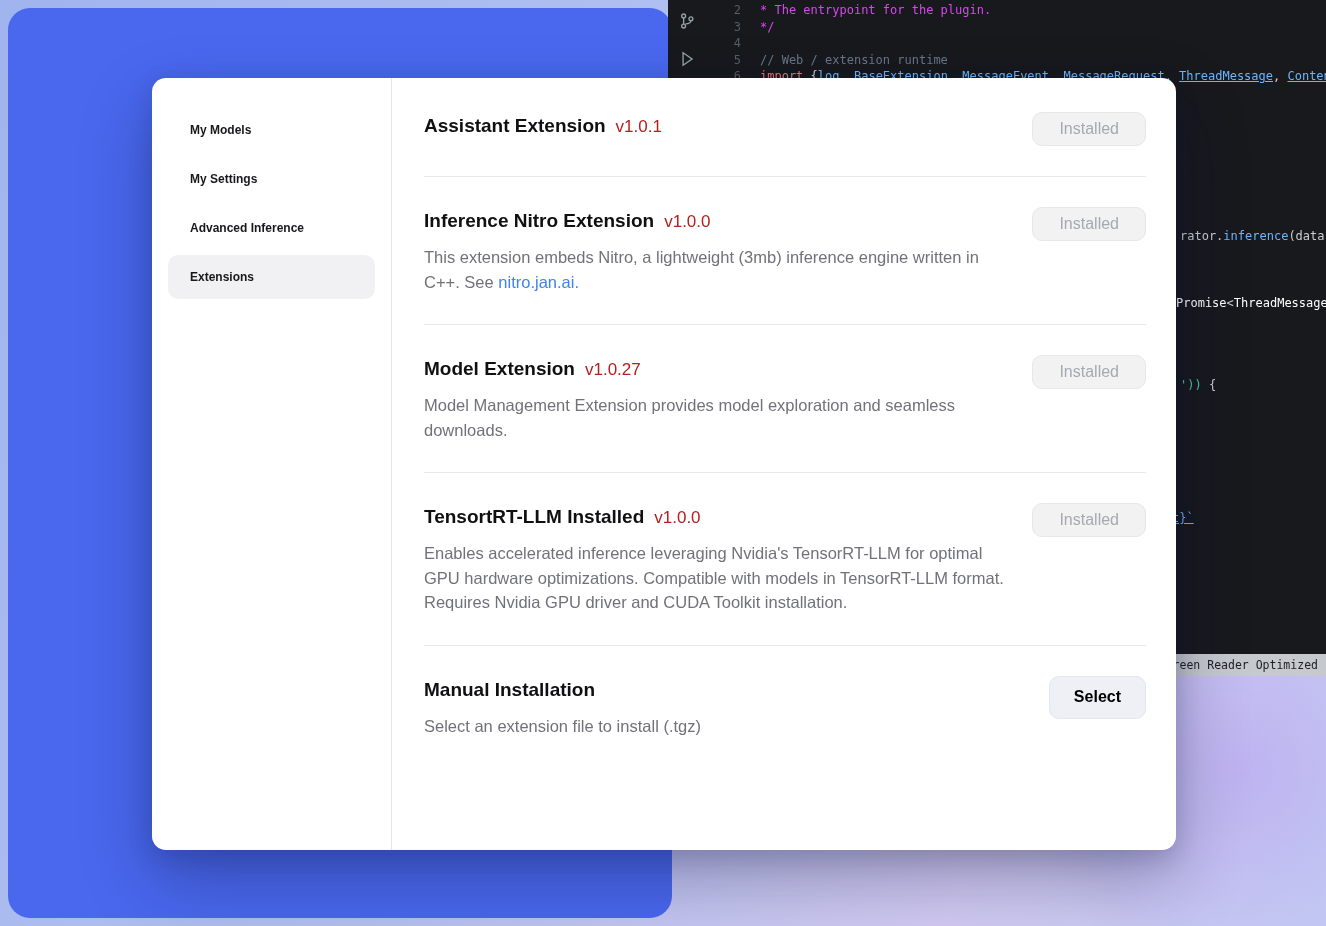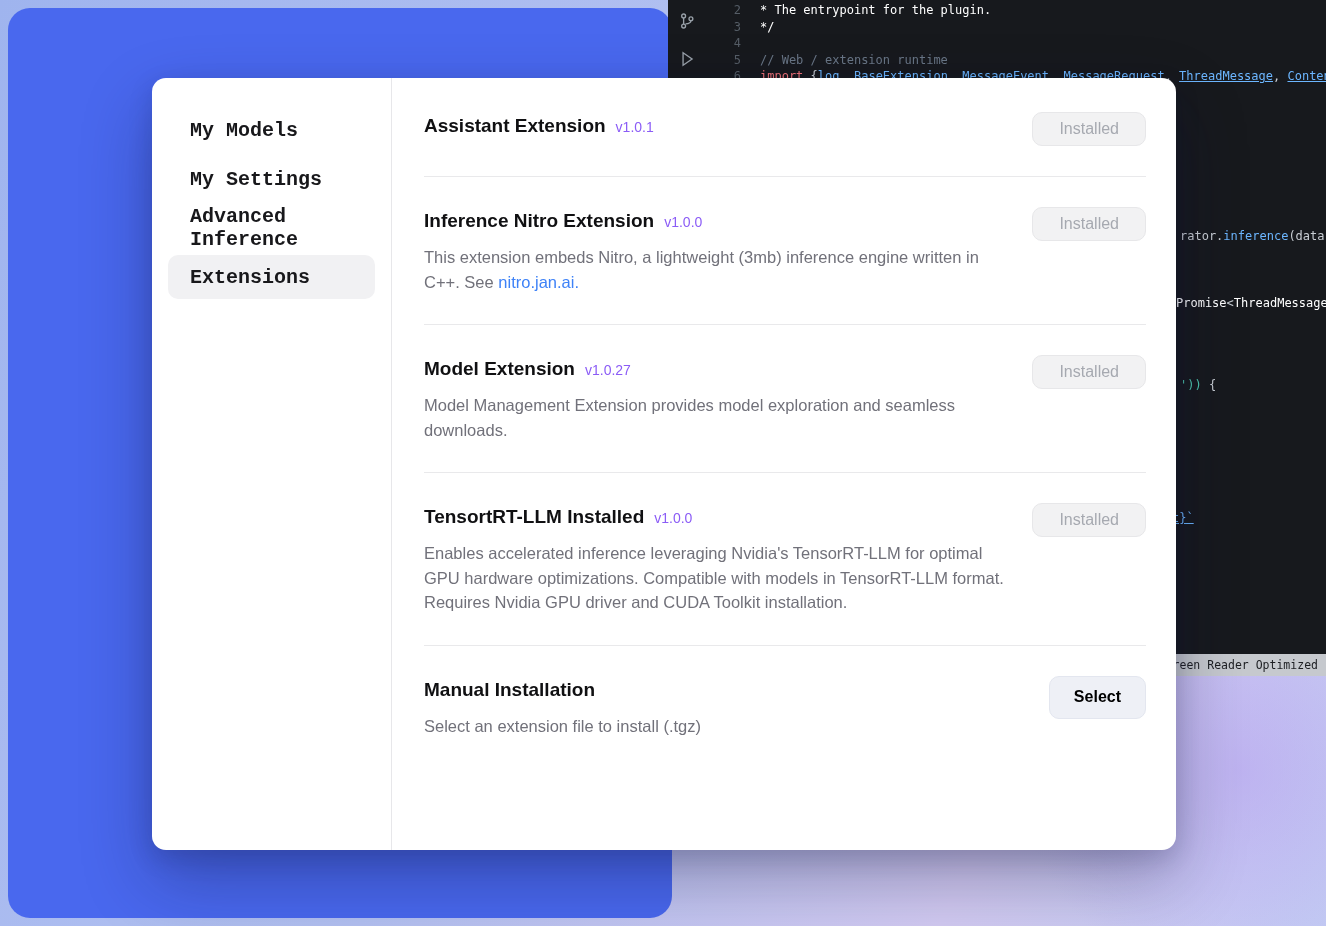--- a/index.html
+++ b/index.html
@@ -24,21 +24,21 @@
     background:#17191d; color:#d4d4d4;
     font-family:"DejaVu Sans Mono", monospace; font-size:12px; line-height:16.5px;
     overflow:hidden;
   }
   .gutter-icons { position:absolute; left:10px; top:12px; display:flex; flex-direction:column; gap:20px; color:#99a1a9; }
   .gutter-icons svg { display:block; }
   .code-area { position:absolute; left:0; top:2px; width:100%; }
   .code-line { display:flex; white-space:pre; }
   .lnum { width:73px; text-align:right; color:#555d66; flex:0 0 auto; }
   .ltext { margin-left:19px; white-space:pre; }
-  .tok-doc { color:#ffffff; }
+  .tok-doc { color:#d946ef; }
   .tok-comment { color:#697686; }
   .tok-kw { color:#ef7177; }
   .tok-plain { color:#c9ced4; }
   .tok-ident { color:#6cb6ff; text-decoration:underline; }
   .tok-type { color:#ffffff; }
   .tok-fn { color:#6cb6ff; }
   .tok-str { color:#4ec9b0; }
   .tok-link { color:#6cb6ff; text-decoration:underline; }
   .frag { position:absolute; white-space:pre; }
   .frag1 { left:512px; top:228px; }
@@ -55,32 +55,32 @@
 
   
   .modal {
     position:absolute; left:152px; top:78px; width:1024px; height:772px;
     background:#ffffff; border-radius:14px; display:flex; overflow:hidden;
     box-shadow: 0 30px 70px rgba(15,20,60,.32), 0 8px 24px rgba(15,20,60,.16);
   }
   .sidebar { width:240px; flex:0 0 240px; border-right:1px solid #e7e7ea; padding:30px 16px 0 16px; }
   .side-item {
     height:44px; display:flex; align-items:center; padding:0 22px;
-    border-radius:10px; font-weight:700; font-size:20px; color:#18181b;
-    margin-bottom:5px; cursor:pointer;font-family:Liberation Mono, monospace;
+    border-radius:10px; font-weight:700; font-size:12px; color:#18181b;
+    margin-bottom:5px; cursor:pointer;
   }
   .side-item.active { background:#f1f1f3; }
 
   .content { flex:1; padding:32px 30px 0 32px; }
   .section { display:flex; justify-content:space-between; align-items:flex-start; padding:30px 0; }
   .section.first { padding-top:2px; }
   .section.last { padding-bottom:20px;gap:28px; }
   .sec-left { max-width:585px; }
   .sec-title { font-size:19px; font-weight:700; color:#101012; line-height:28px; }
-  .sec-version { font-weight:400; font-size:14px; color:#8b5cf6; margin-left:10px; }
+  .sec-version { font-weight:400; font-size:17px; color:#b91c1c; margin-left:10px; }
   .sec-desc { margin-top:10px; font-size:16.5px; line-height:24.5px; color:#71717a; }
   .sec-desc a { color:#3e82f7; text-decoration:none; cursor:pointer; }
   .divider { border:0; border-top:1px solid #e9e9eb; }
   .btn {
     height:34px; padding:0 26px; border-radius:10px; border:1px solid #e7e7e9;
     background:#f2f2f3; color:#a6a9b0; font-size:16px; font-weight:500;
     font-family:"Liberation Sans", sans-serif; flex:0 0 auto; cursor:default;
   }
   .btn.select { height:43px; padding:0 24px; background:#eef0f6; border-color:#e3e6ef; color:#000000; font-weight:700; cursor:pointer; }
 </style>

